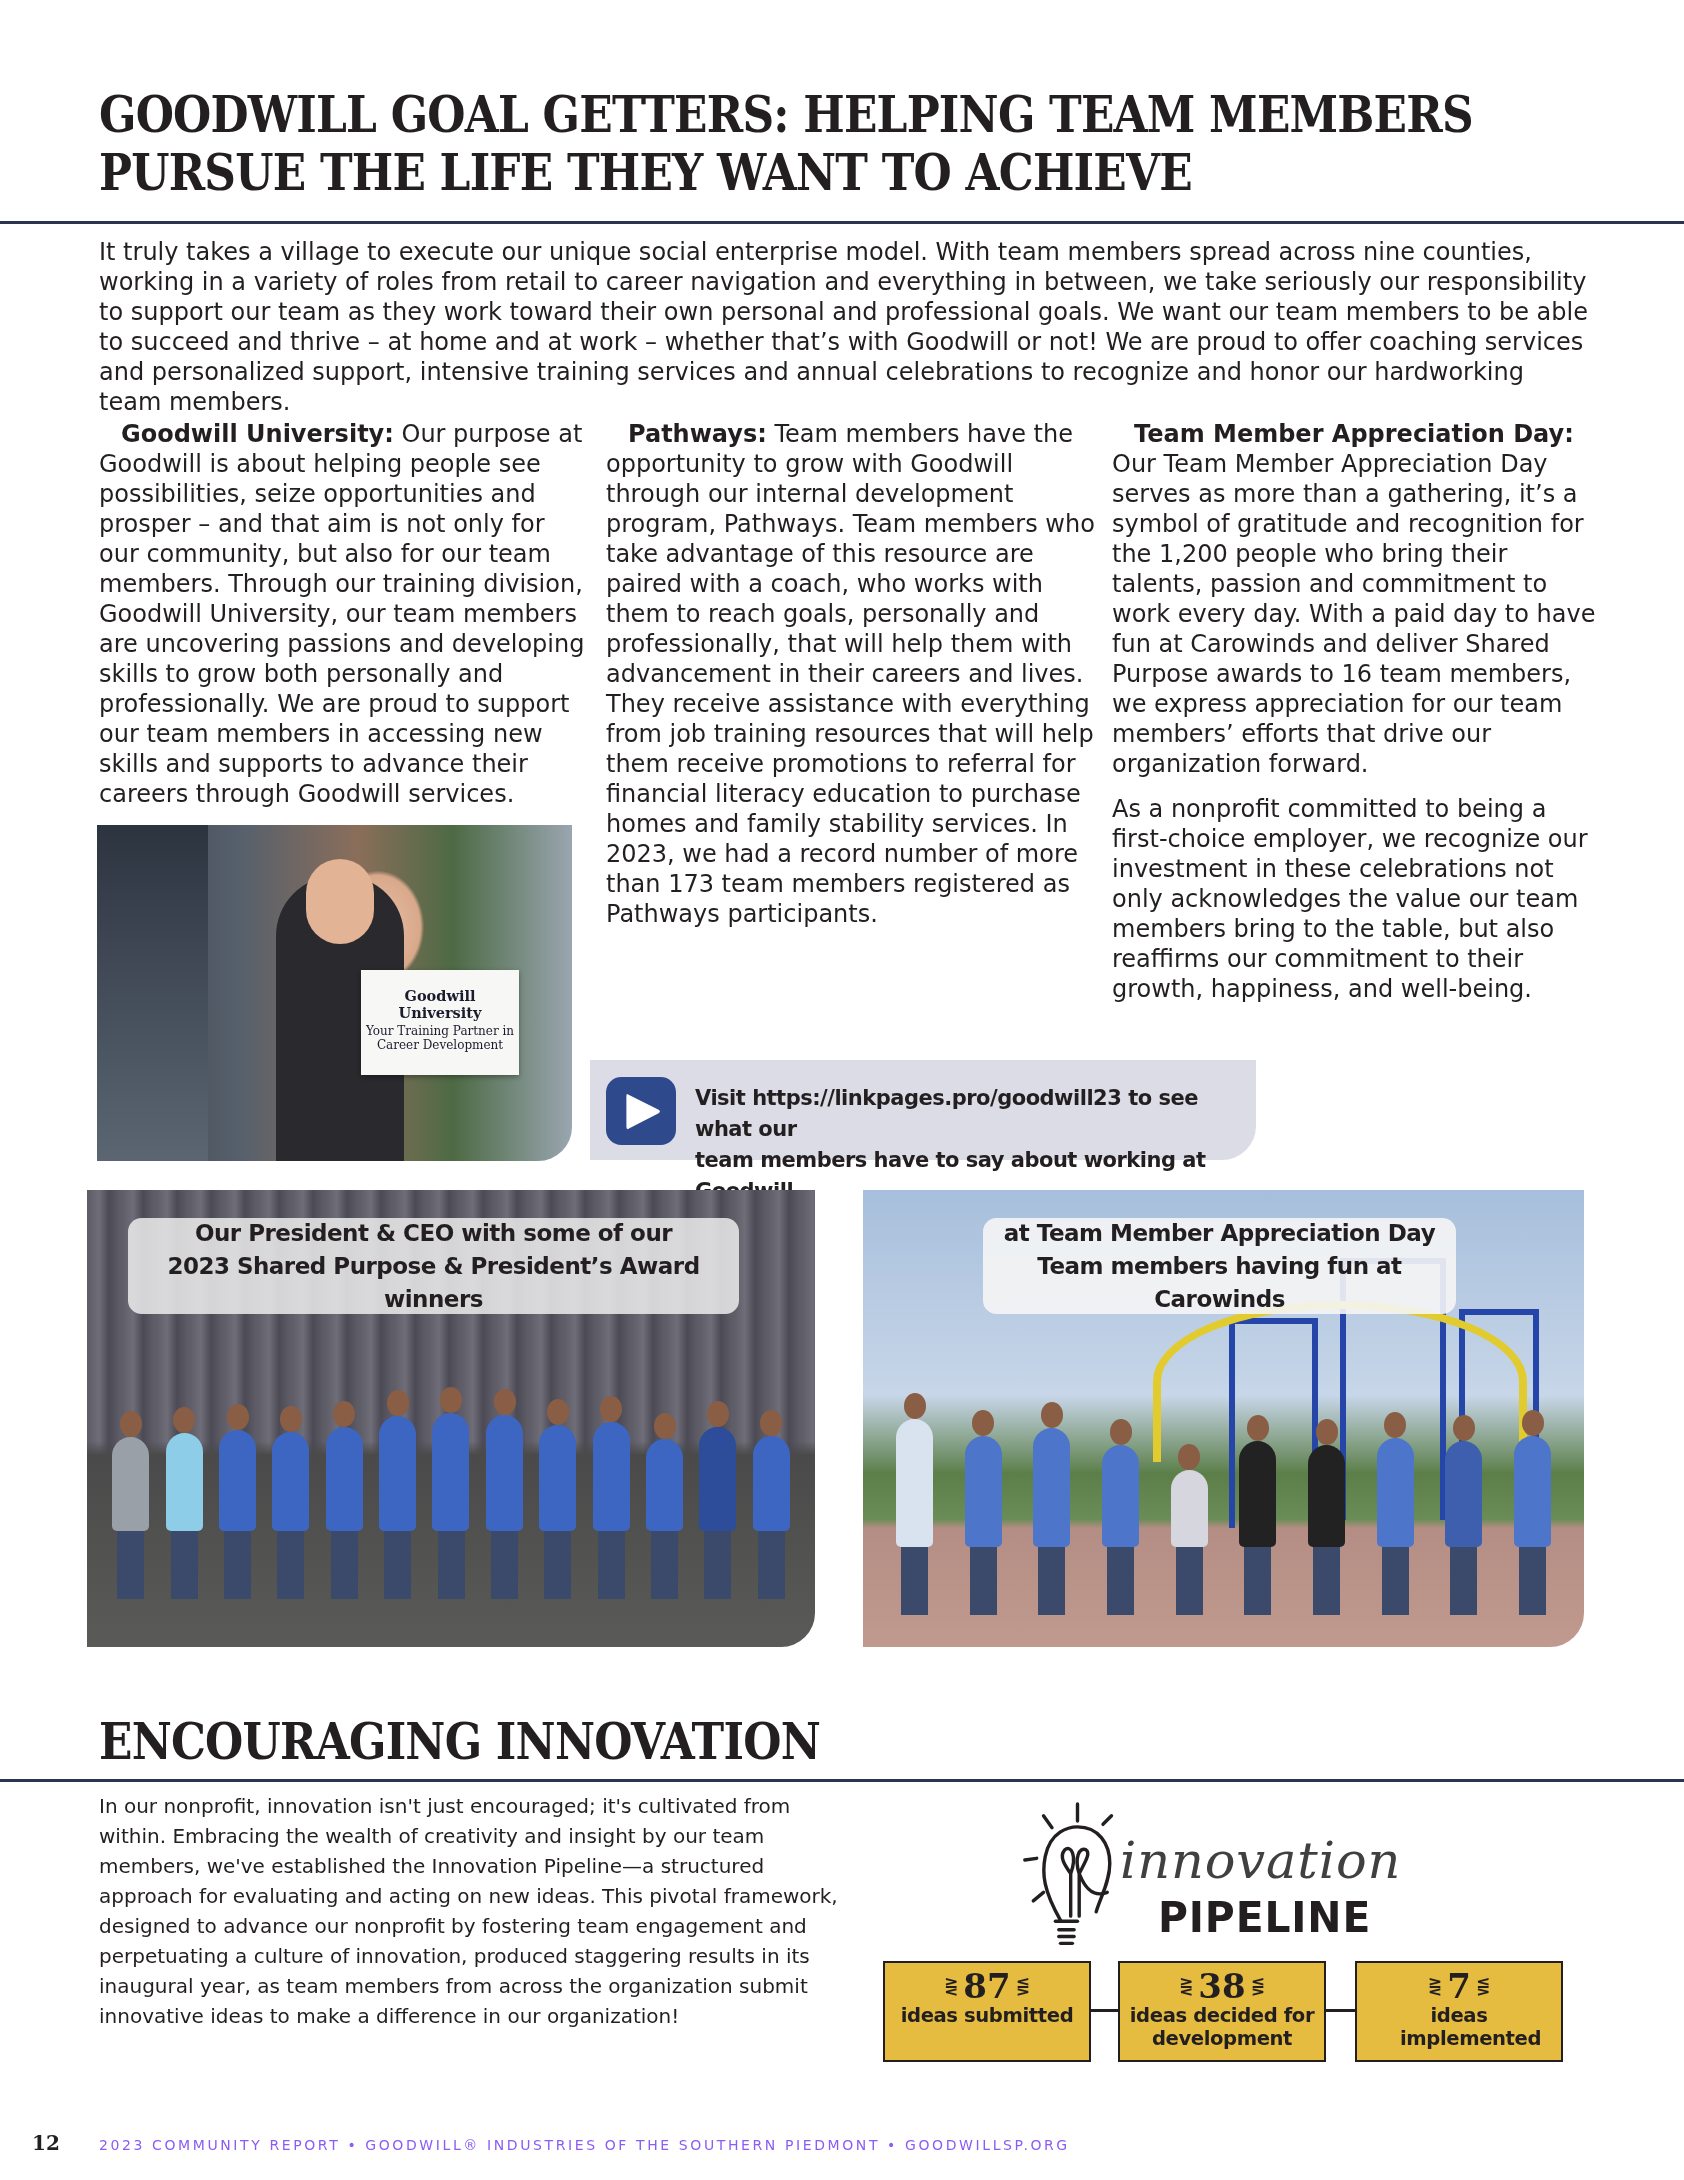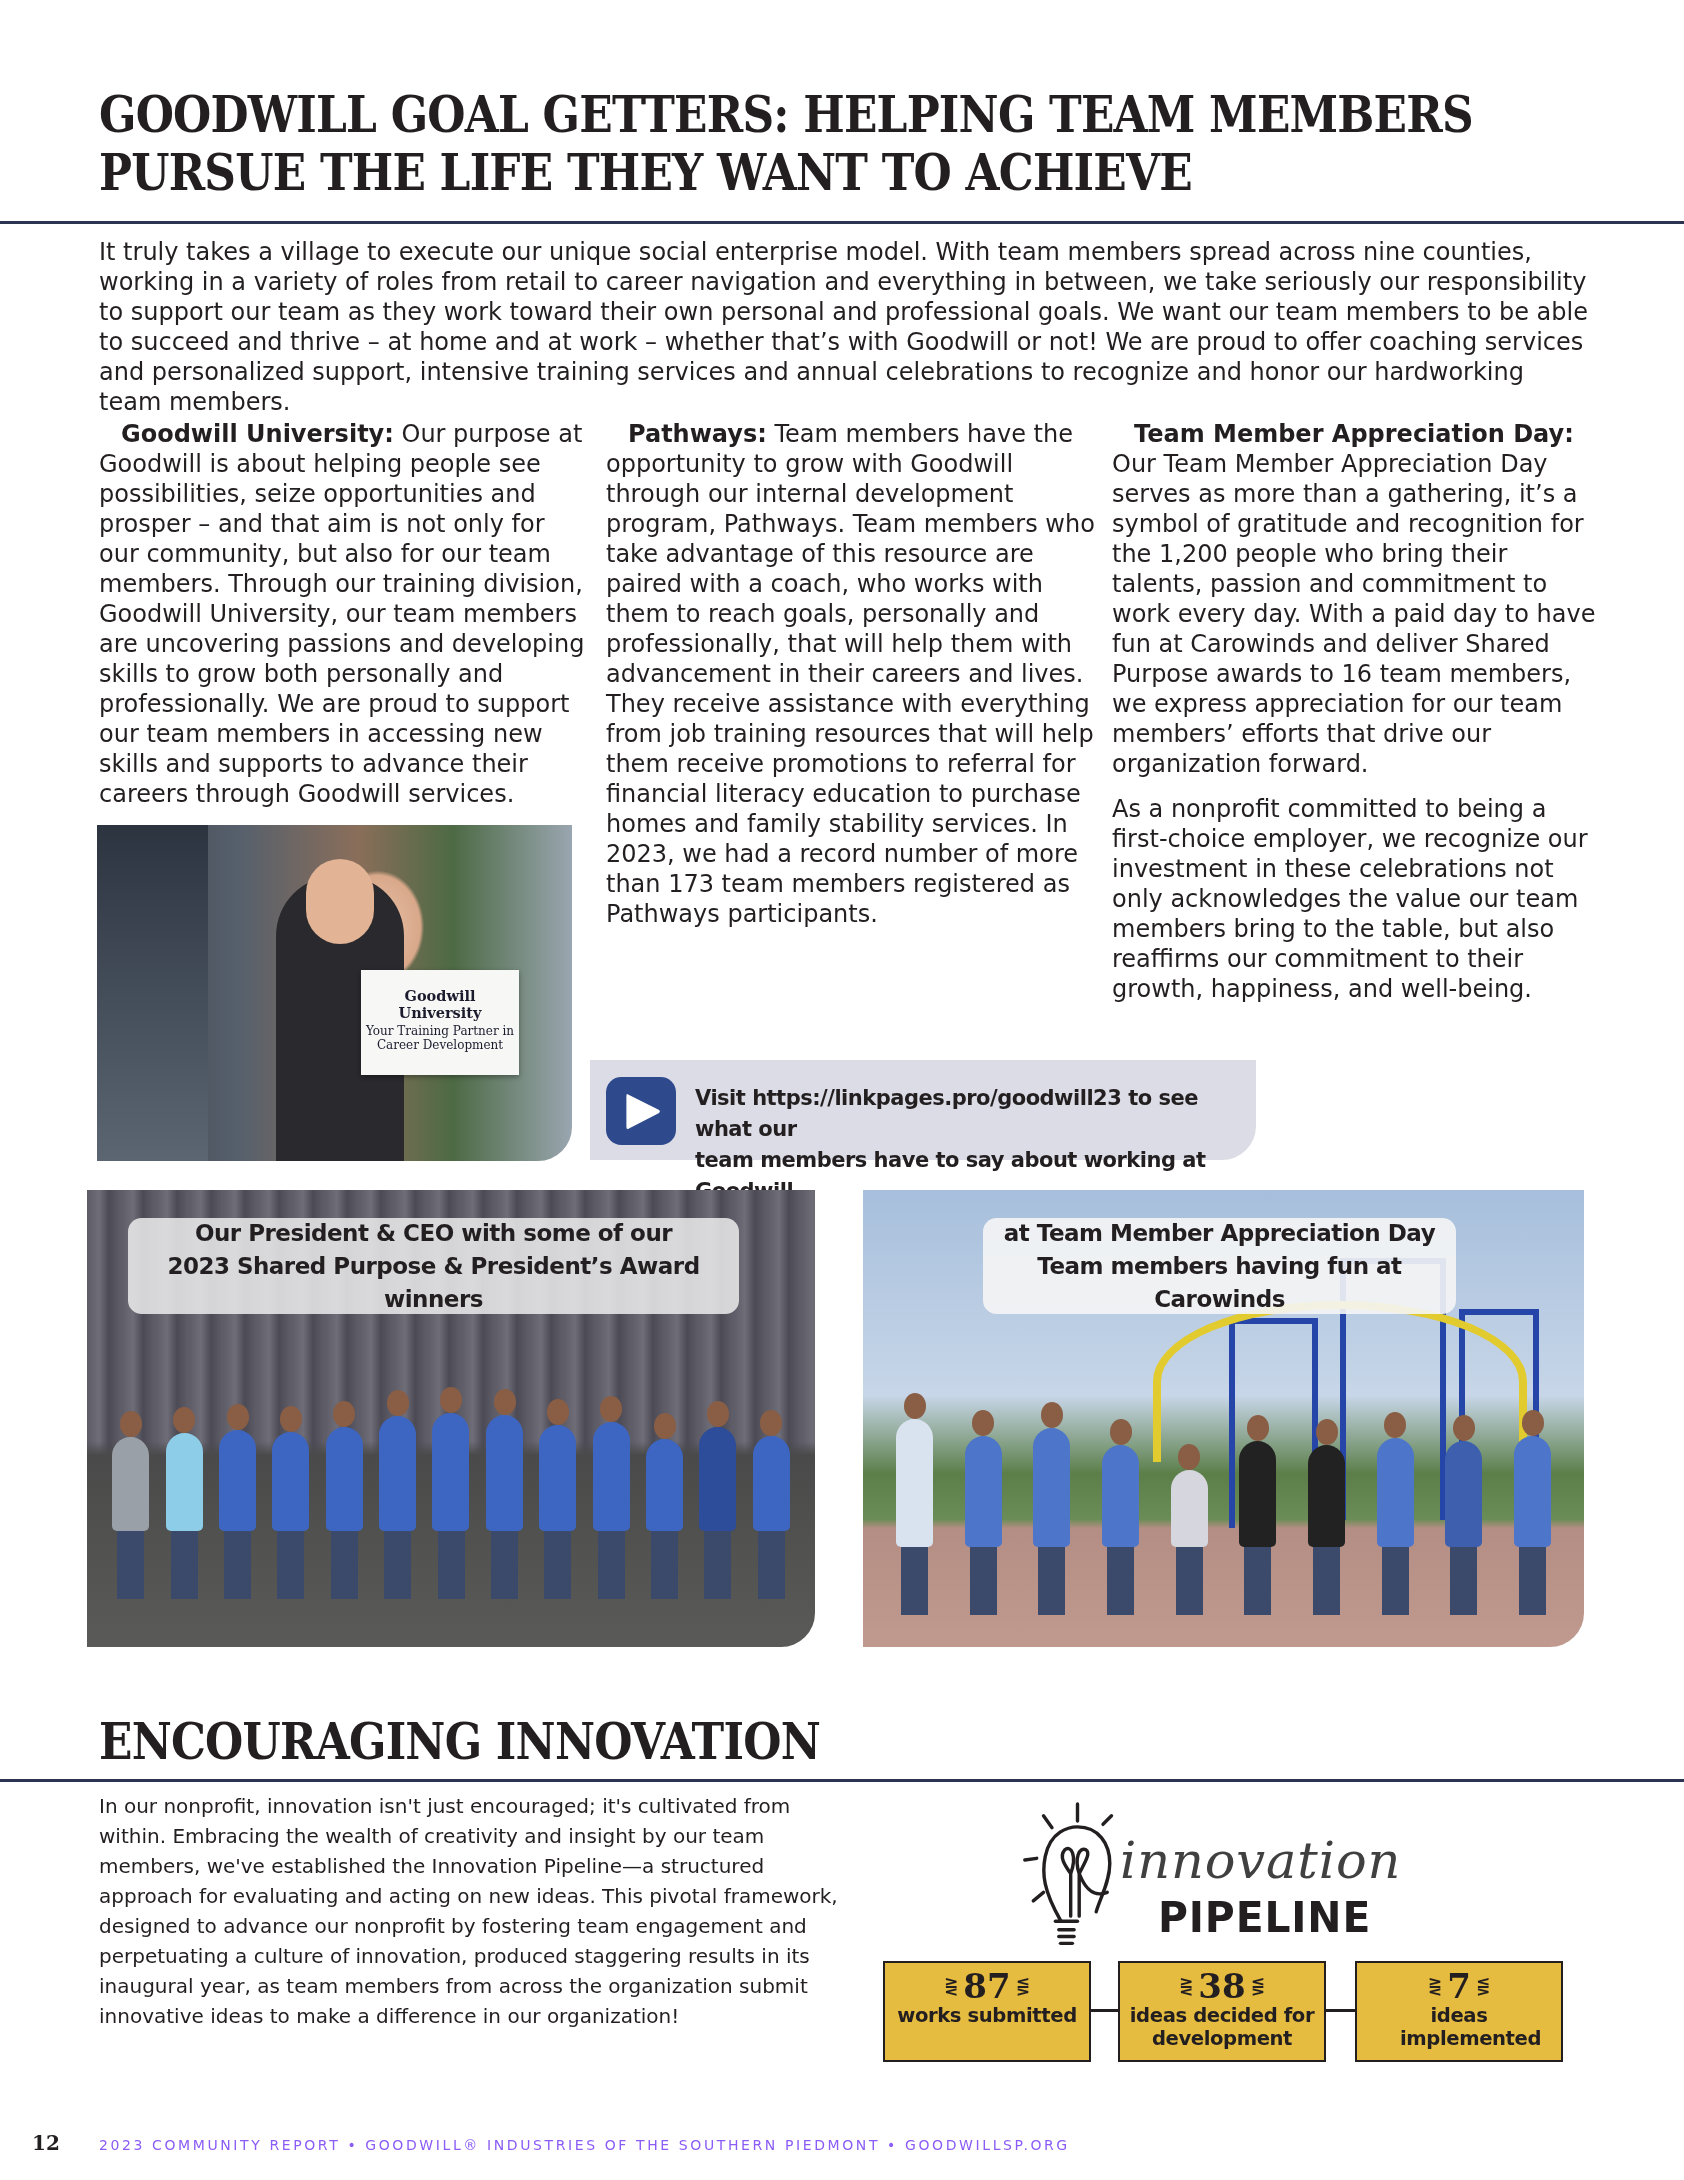--- a/index.html
+++ b/index.html
@@ -218,21 +218,21 @@
 
 <div class="abs connector" style="left:1090px;width:28px;"></div>
 <div class="abs connector" style="left:1326px;width:29px;"></div>
 
 <div class="abs stat" style="left:883px;">
   <div class="stat-num-row">
     <span class="burst">⋛</span>
     <span class="stat-num">87</span>
     <span class="burst">⋚</span>
   </div>
-  <div class="stat-label">works submitted</div>
+  <div class="stat-label">ideas submitted</div>
 </div>
 <div class="abs stat" style="left:1118px;">
   <div class="stat-num-row">
     <span class="burst">⋛</span>
     <span class="stat-num">38</span>
     <span class="burst">⋚</span>
   </div>
   <div class="stat-label">ideas decided for development</div>
 </div>
 <div class="abs stat" style="left:1355px;">

